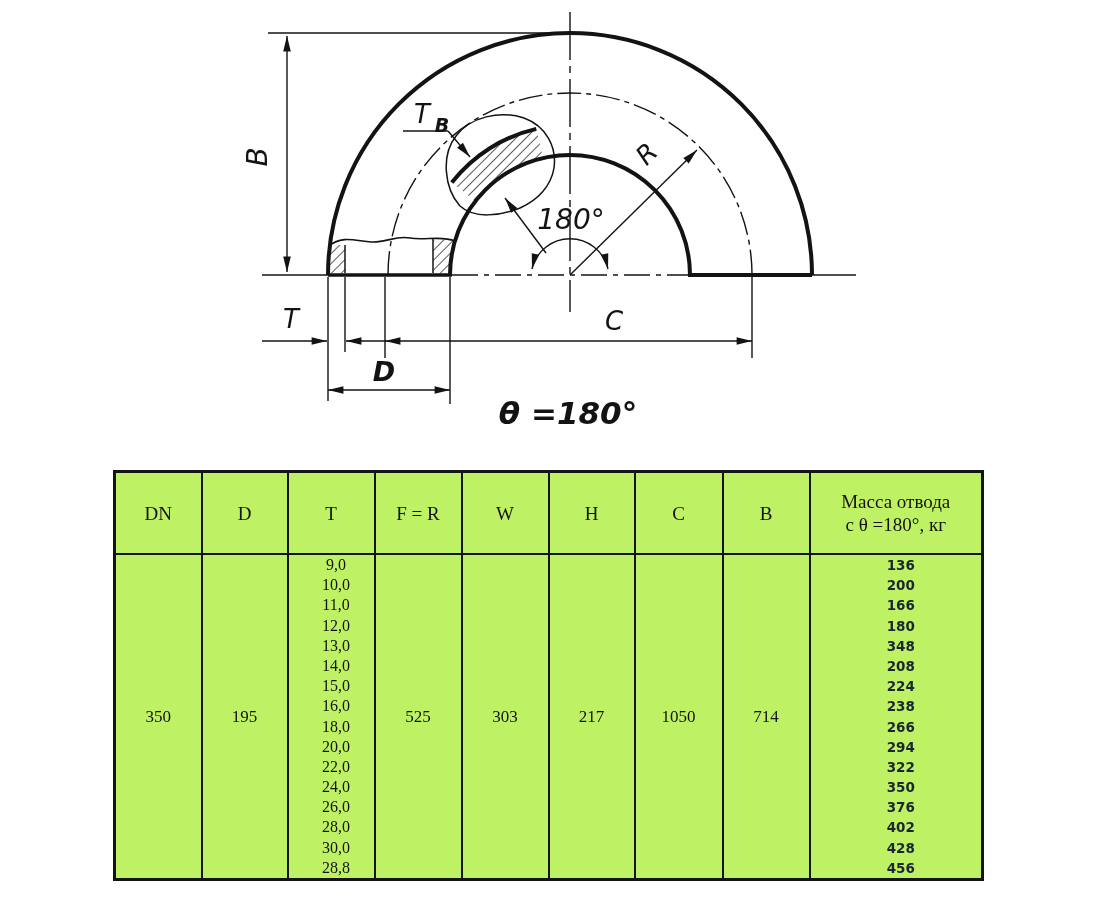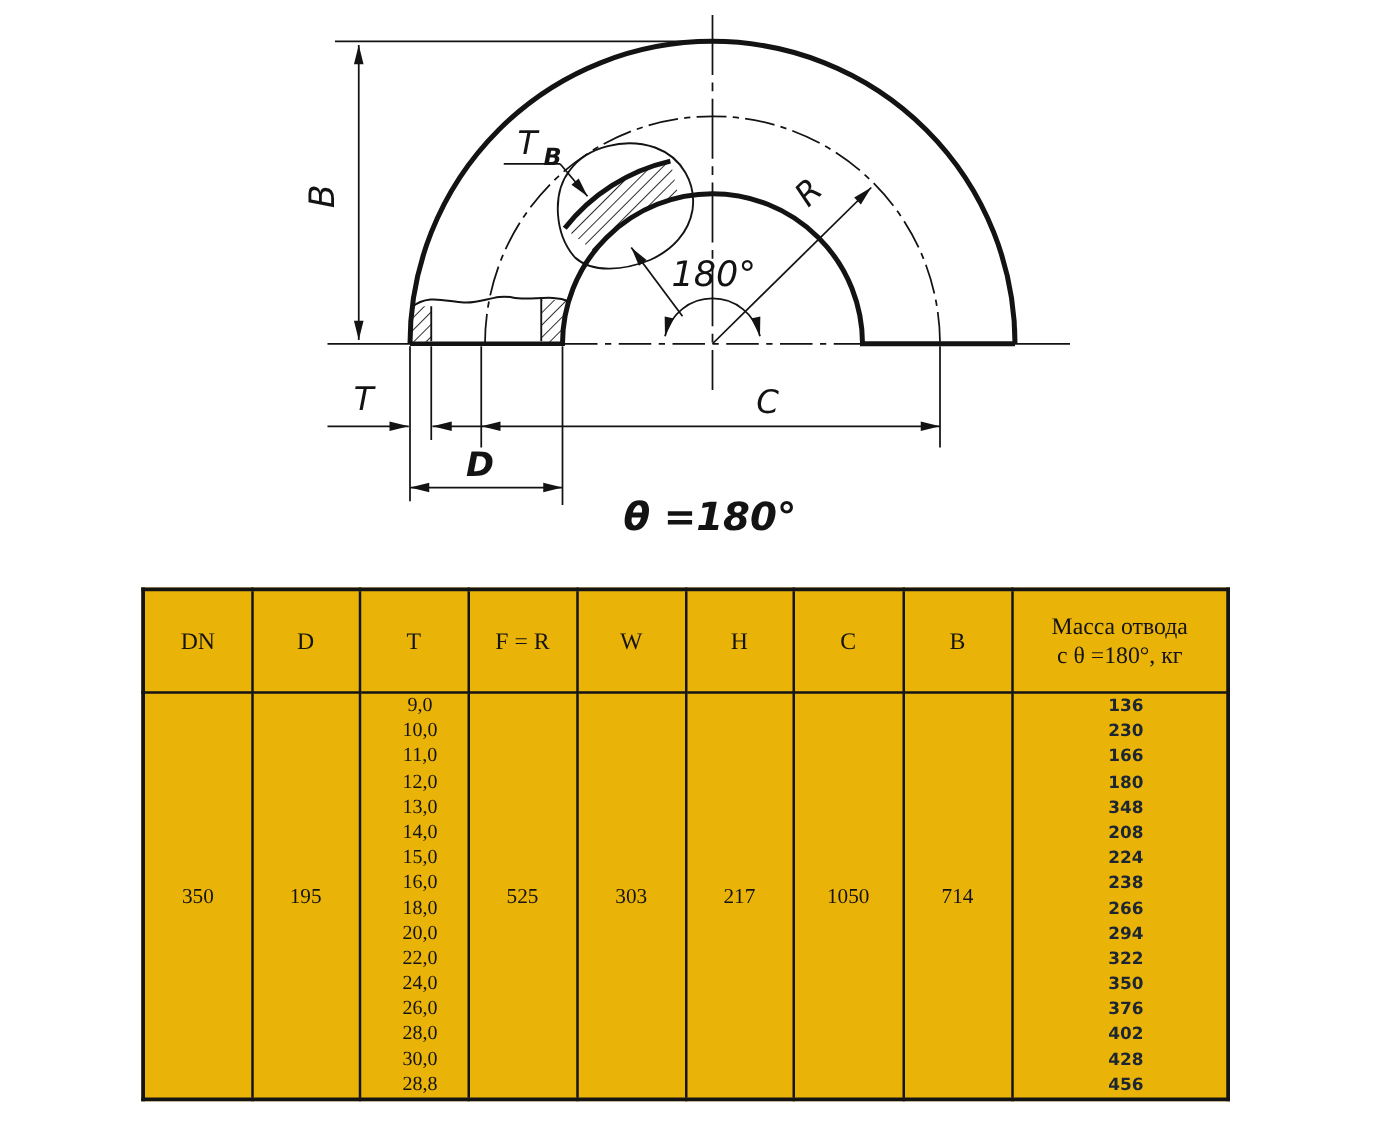--- a/index.html
+++ b/index.html
@@ -2,21 +2,21 @@
 <html><head>
 <meta charset="utf-8">
 <style>
   html,body{margin:0;padding:0;background:#fff;}
   .page{position:relative;width:1100px;height:900px;background:#ffffff;overflow:hidden;
         font-family:"Liberation Serif", serif;color:#111;}
   .diagram{position:absolute;left:0;top:0;}
   .diagram text{fill:#131313;font-family:"DejaVu Sans", sans-serif;font-style:italic;}
 
   table.dims{position:absolute;left:113px;top:470px;border-collapse:collapse;table-layout:fixed;
-             background:#eab308;}
+             background:#bef264;}
   table.dims th, table.dims td{border:2px solid #141414;text-align:center;vertical-align:middle;
              padding:0;font-family:"Liberation Serif", serif;color:#141414;}
   table.dims{border:3px solid #141414;}
   table.dims th{height:80px;font-size:19px;font-weight:400;line-height:23px;}
   table.dims td{font-size:17px;}
   td.list{vertical-align:middle;}
   td.list div{height:20.19px;line-height:20.19px;font-size:16px;margin-left:10px;}
   td.mass div{font-family:"DejaVu Sans", sans-serif;font-weight:700;font-size:13.5px;color:#1c2532;text-align:center;}
 </style>
 </head>
@@ -150,21 +150,21 @@
             <div>30,0</div>
             <div>28,8</div>
           </td>
         <td>525</td>
         <td>303</td>
         <td>217</td>
         <td>1050</td>
         <td>714</td>
         <td class="list mass">
             <div>136</div>
-            <div>230</div>
+            <div>200</div>
             <div>166</div>
             <div>180</div>
             <div>348</div>
             <div>208</div>
             <div>224</div>
             <div>238</div>
             <div>266</div>
             <div>294</div>
             <div>322</div>
             <div>350</div>

